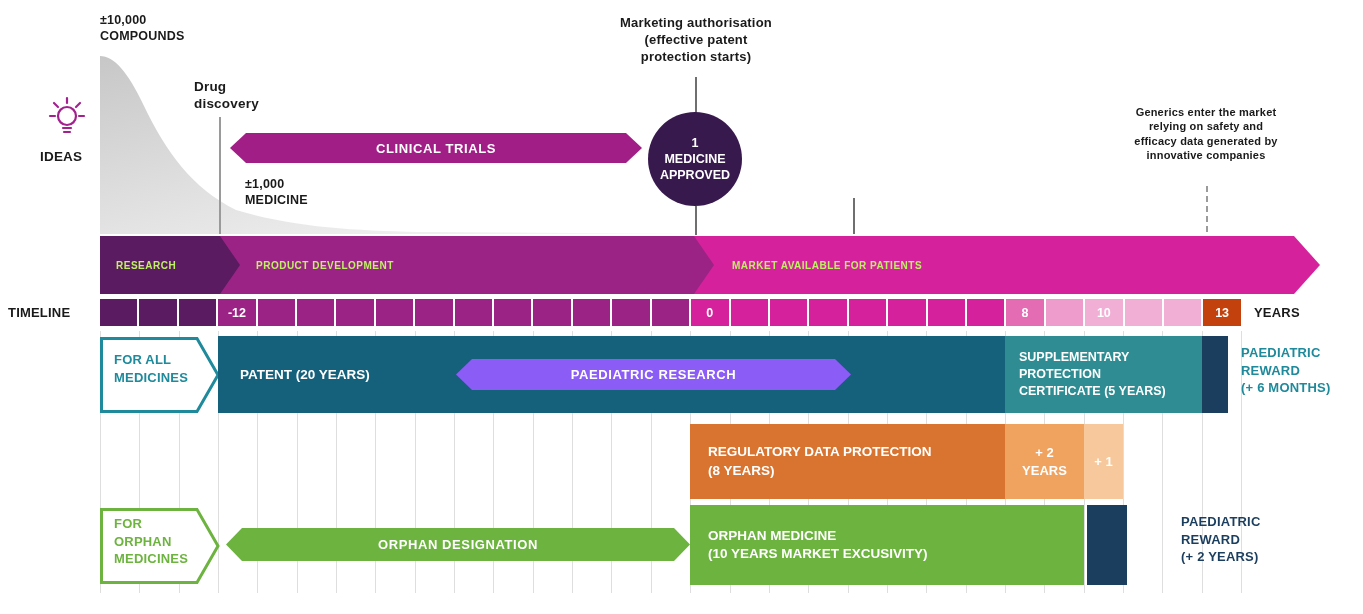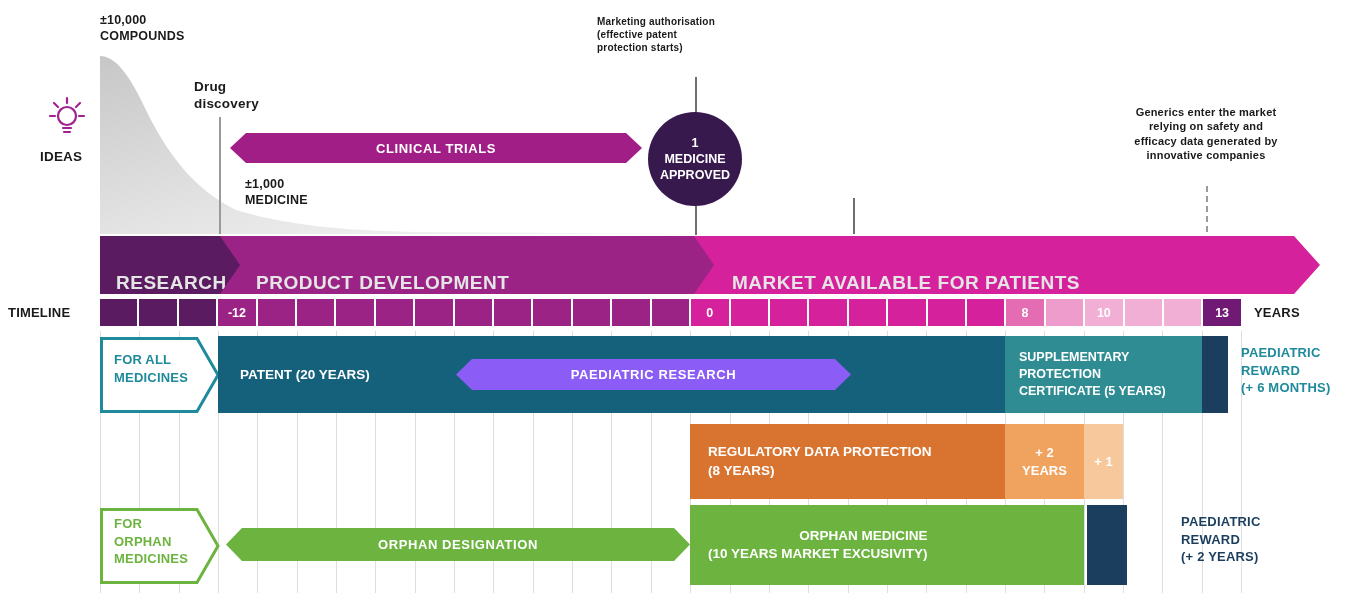--- a/index.html
+++ b/index.html
@@ -9,36 +9,36 @@
   .txt { position:absolute; font-weight:700; color:#1a1a1a; white-space:pre-line; line-height:1.25; letter-spacing:.2px; }
   .vline { position:absolute; width:2px; background:#8f8f8f; }
 
   
   .compounds-top { left:100px; top:13px; font-size:12.5px; }
   .ideas-icon { position:absolute; left:45px; top:90px; }
   .ideas-label { left:40px; top:149px; font-size:13.5px; }
   .drug-discovery { left:194px; top:79px; font-size:13.5px; }
   .drug-line { left:219px; top:117px; height:117px; background:#9a9a9a; }
   .compounds-mid { left:245px; top:177px; font-size:12.5px; }
-  .marketing-auth { left:597px; top:15px; width:198px; font-size:10px; line-height:1.3; }
+  .marketing-auth { left:597px; top:15px; width:198px; text-align:center; font-size:13px; line-height:1.3; }
   .ma-line-top { left:695px; top:77px; height:37px; background:#6f6f6f; }
   .ma-line-bottom { left:695px; top:206px; height:29px; background:#6f6f6f; }
   .circle { position:absolute; left:648px; top:112px; width:94px; height:94px; border-radius:50%;
             background:#38194E; display:flex; align-items:center; justify-content:center;
             color:#fff; font-weight:700; font-size:12.5px; text-align:center; line-height:1.3; }
   .updated-ma { position:absolute; left:769px; top:121px; width:171px; height:77px; background:#1B5E76;
             display:flex; align-items:center; justify-content:center; color:#fff; font-weight:700;
             font-size:13px; text-align:center; line-height:1.3; }
   .uma-line { left:853px; top:198px; height:36px; background:#6f6f6f; }
   .generics { left:1095px; top:105px; width:222px; text-align:center; font-size:11px; line-height:1.3; }
   .generics-line { left:1206px; top:186px; height:46px; width:0; background:none; border-left:2px dashed #9b9b9b; }
 
   
-  .band { position:absolute; top:236px; height:58px; display:flex; align-items:flex-end;
-          color:#e5e5e5; font-weight:700; font-size:19px; letter-spacing:.5px; }
+  .band { position:absolute; top:236px; height:58px; display:flex; align-items:center;
+          color:#bef264; font-weight:700; font-size:10px; letter-spacing:.5px; }
   .pt20 { clip-path:polygon(0 0, calc(100% - 20px) 0, 100% 50%, calc(100% - 20px) 100%, 0 100%); }
   .pt26 { clip-path:polygon(0 0, calc(100% - 26px) 0, 100% 50%, calc(100% - 26px) 100%, 0 100%); }
   .research { left:100px; width:140px; background:#5A1B60; z-index:3; padding-left:16px; }
   .product-dev { left:218px; width:496px; background:#9C2386; z-index:2; padding-left:38px; }
   .product-avail { left:690px; width:630px; background:#D6219C; z-index:1; padding-left:42px; }
 
   
   .timeline-label { left:8px; top:305px; font-size:13px; }
   .years-label { left:1254px; top:305px; font-size:13px; }
   .timeline-cells { position:absolute; left:100px; top:299px; width:1141px; height:27px; display:flex; gap:2px; }
@@ -77,21 +77,21 @@
          font-size:13px; text-align:center; line-height:1.35; white-space:pre-line; z-index:1; }
   .plus1 { position:absolute; left:1084px; top:424px; width:39px; height:75px; background:#F6C89B;
          display:flex; align-items:center; justify-content:center; color:#fff; font-weight:700; font-size:13px; z-index:1; }
 
   
   .orphan-designation { position:absolute; left:226px; top:528px; width:464px; height:33px; background:#6DB33F;
          display:flex; align-items:center; justify-content:center; color:#fff; font-weight:700;
          font-size:13px; letter-spacing:.6px; z-index:1; }
   .orphan-medicine { position:absolute; left:690px; top:505px; width:394px; height:80px; background:#6DB33F;
          display:flex; align-items:center; color:#fff; font-weight:700; font-size:13.5px;
-         padding-left:18px; line-height:1.35; white-space:pre-line; z-index:1;text-align:right; }
+         padding-left:18px; line-height:1.35; white-space:pre-line; z-index:1; }
   .navy-orphan { position:absolute; left:1087px; top:505px; width:40px; height:80px; background:#1C3E5E; z-index:1; }
   .paed-reward-orphan { left:1181px; top:513px; width:120px; font-size:13px; color:#1C3E5E; line-height:1.35; }
 </style>
 </head>
 <body>
 
 <div class="stage">
 
   <div class="gridlines" id="gridlines">
       <div class="gline" style="left: 0px;"></div>
@@ -219,21 +219,21 @@
       <div class="tcell" style="background: rgb(214, 33, 156);"></div>
       <div class="tcell" style="background: rgb(214, 33, 156);"></div>
       <div class="tcell" style="background: rgb(214, 33, 156);"></div>
       <div class="tcell" style="background: rgb(214, 33, 156);"></div>
       <div class="tcell" style="background: rgb(214, 33, 156);"></div>
       <div class="tcell" style="background: rgb(228, 108, 178);">8</div>
       <div class="tcell" style="background: rgb(238, 156, 203);"></div>
       <div class="tcell" style="background: rgb(242, 175, 214);">10</div>
       <div class="tcell" style="background: rgb(242, 175, 214);"></div>
       <div class="tcell" style="background: rgb(242, 175, 214);"></div>
-      <div class="tcell" style="background: #701a75;">13</div>
+      <div class="tcell" style="background: #c2410c;">13</div>
     </div>
   <div class="txt years-label">YEARS</div>
 
   <div class="label-box fam-box">
     <svg width="120" height="76" viewBox="0 0 120 76">
       <polygon points="1.5,1.5 97,1.5 118,38 97,74.5 1.5,74.5" fill="#ffffff" stroke="#1E8A9B" stroke-width="3"></polygon>
     </svg>
   </div>
   <div class="txt fam-label">FOR ALL
 MEDICINES</div>

